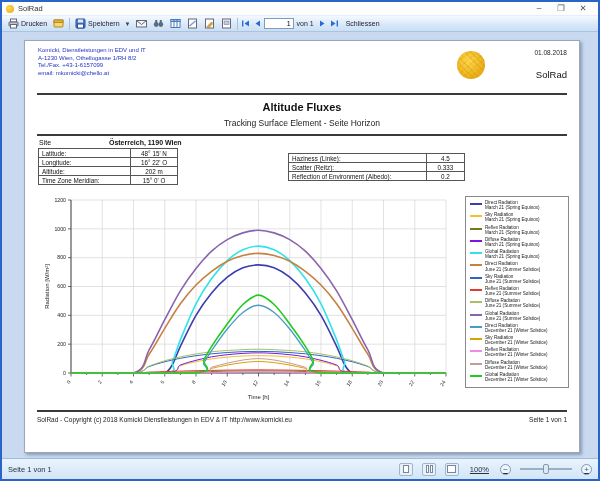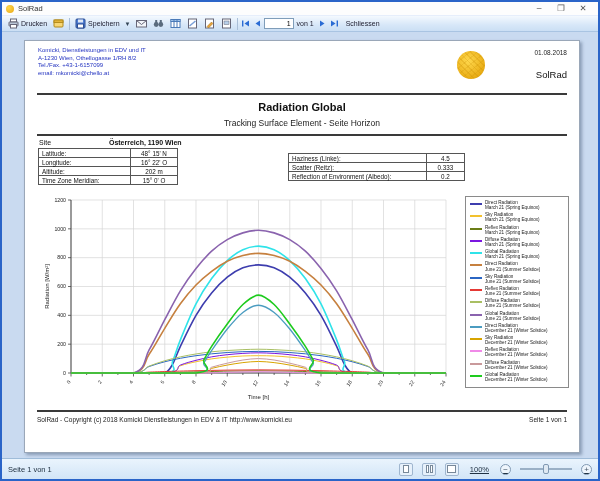--- a/index.html
+++ b/index.html
@@ -219,21 +219,21 @@
           <div>email: mkomicki@chello.at</div>
         </div>
 
       <div class="ph-right">
         <span class="sun"></span>
         <span class="ph-date">01.08.2018</span>
         <span class="ph-logotext">SolRad</span>
       </div>
 
       <div class="rule1"></div>
-      <div class="doc-title">Radiation Global</div>
+      <div class="doc-title">Altitude Fluxes</div>
       <div class="doc-subtitle">Tracking Surface Element - Seite Horizon</div>
       <div class="rule2"></div>
 
       <div class="site-head">
         <span class="site-label">Site</span>
         <span class="site-value">Österreich, 1190 Wien</span>
       </div>
 
       <table class="mini site-table">
           <tbody id="site-rows">

